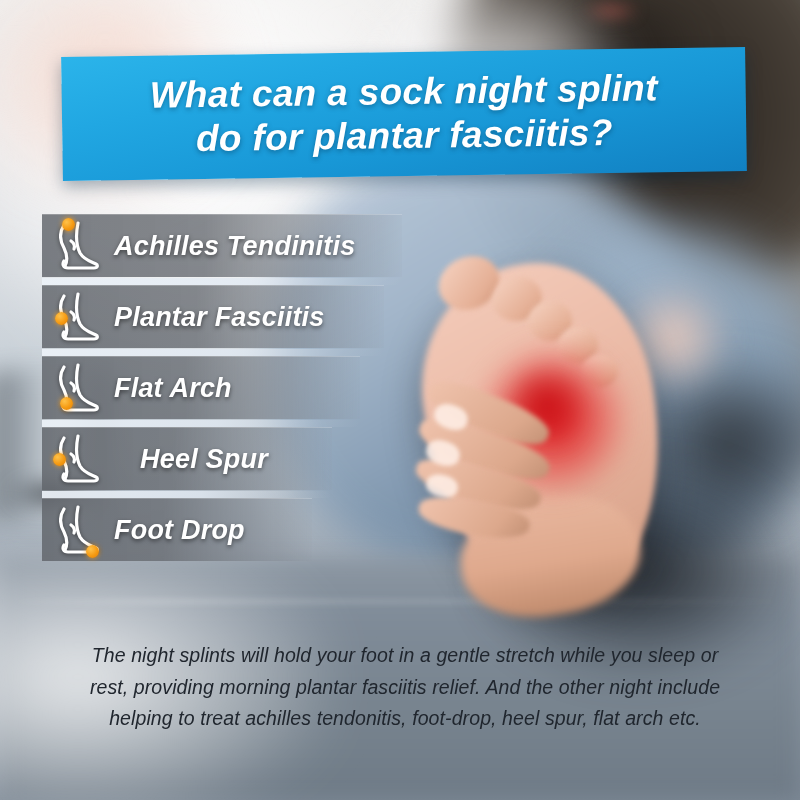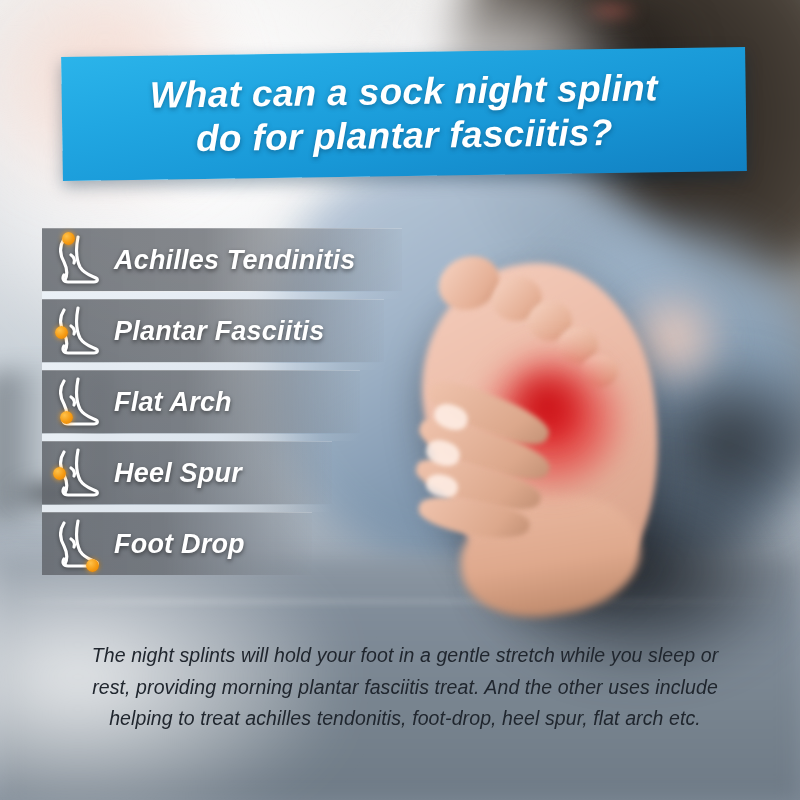--- a/index.html
+++ b/index.html
@@ -171,35 +171,35 @@
     display:flex;align-items:center;justify-content:center;
   }
   .banner-text{
     text-align:center;color:#ffffff;font-weight:bold;font-style:italic;
     font-size:37px;line-height:1.18;letter-spacing:.3px;
     text-shadow:0 2px 5px rgba(0,50,85,.45);
     padding:0 14px;
   }
 
   
-  .bars{position:absolute;left:42px;top:228px;}
+  .bars{position:absolute;left:42px;top:214px;}
   .bar{
     position:relative;height:62px;margin-bottom:8px;
     display:flex;align-items:center;
     background:linear-gradient(90deg,rgba(96,100,106,.82) 0%,rgba(104,108,114,.80) 45%,rgba(122,128,136,.52) 78%,rgba(140,146,154,.06) 100%);
     border-top:1px solid rgba(255,255,255,.22);
   }
   .bar::after{
     content:"";position:absolute;left:0;right:0;bottom:-8px;height:7px;
     background:linear-gradient(90deg,rgba(236,242,248,.92) 0%,rgba(226,234,243,.80) 55%,rgba(226,234,243,.10) 88%,rgba(226,234,243,0) 100%);
   }
   .bar:nth-child(1){width:360px;}
   .bar:nth-child(2){width:342px;text-align:right;}
   .bar:nth-child(3){width:318px;text-align:center;}
-  .bar:nth-child(4){width:290px;}
+  .bar:nth-child(4){width:290px;gap:26px;}
   .bar:nth-child(5){width:270px;}
   .bar:nth-child(5)::after{display:none;}
   .bar-icon{width:56px;height:58px;flex:0 0 56px;margin-left:6px;position:relative;}
   .bar-icon svg{display:block;width:56px;height:58px;
     filter:drop-shadow(0 1px 2px rgba(0,0,0,.45));}
   .dot{
     position:absolute;width:13px;height:13px;border-radius:50%;
     background:radial-gradient(circle at 35% 32%,#ffc24a,#f59a12 55%,#e07f06 100%);
     box-shadow:0 0 5px rgba(255,160,20,.85);
   }
@@ -328,17 +328,17 @@
         </svg>
         <div class="dot" style="left:38px;top:44px;"></div>
       </div>
       <div class="bar-label">Foot Drop</div>
     </div>
 
   </div>
 
   <div class="caption">
     <span>The night splints will hold your foot in a gentle stretch while you sleep or</span>
-    <span>rest, providing morning plantar fasciitis treat. And the other uses include</span>
+    <span>rest, providing morning plantar fasciitis relief. And the other night include</span>
     <span>helping to treat achilles tendonitis, foot-drop, heel spur, flat arch etc.</span>
   </div>
 
 </div>
 
 </body></html>

